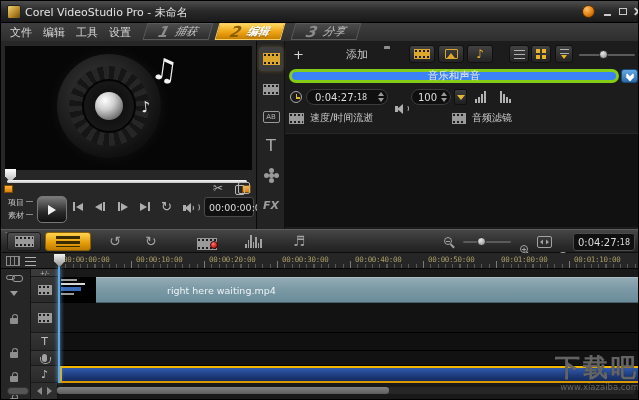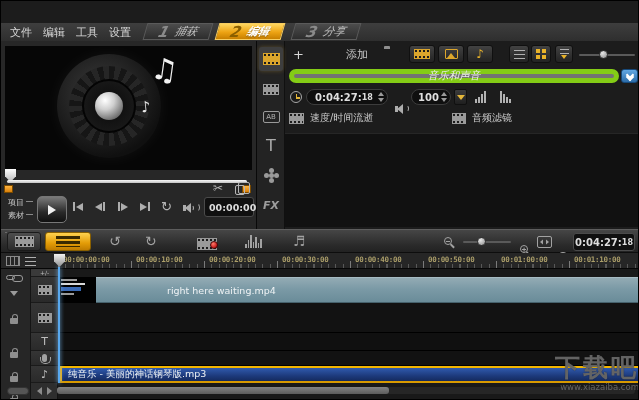--- a/index.html
+++ b/index.html
@@ -1,19 +1,19 @@
 <!DOCTYPE html>
 <html><head>
 <meta charset="utf-8">
 <style>
   html,body{margin:0;padding:0;background:#333;}
   *{box-sizing:border-box;font-family:"DejaVu Sans",sans-serif;}
   .app{position:relative;width:639px;height:400px;background:#1c1c1c;overflow:hidden;border:1px solid #000;}
   .a{position:absolute;}
-  .mono{font-family:"DejaVu Sans Mono",monospace;font-weight:bold;}
+  .mono{font-family:"DejaVu Sans Mono",monospace;}
   
   .titlebar{left:0;top:0;width:639px;height:22px;background:linear-gradient(#4d4d4d,#2b2b2b 45%,#191919);border-bottom:1px solid #000;}
   .title-text{left:24px;top:4px;font-size:11px;color:#e2e2e2;white-space:nowrap;}
   .appicon{left:6px;top:4px;width:14px;height:14px;border-radius:2px;background:linear-gradient(135deg,#f0d27a,#b98b2a 55%,#6e4f12);border:1px solid #222;}
   .winbtn{top:3px;width:15px;height:15px;display:flex;align-items:center;justify-content:center;cursor:default;}
   .hubball{left:581px;top:4px;width:13px;height:13px;border-radius:50%;background:radial-gradient(circle at 35% 30%,#ffc069,#e07f10 55%,#8a4a00);border:1px solid #5a3000;}
   .minbar{width:7px;height:2px;background:#c9c9c9;margin-top:6px;}
   .maxbox{width:8px;height:7px;border:1.5px solid #c9c9c9;}
   .xwrap{position:relative;width:9px;height:9px;}
   .xwrap i{position:absolute;left:4px;top:0;width:1.5px;height:9px;background:#d0d0d0;}
@@ -72,21 +72,21 @@
   .photo-ico::after{content:'';position:absolute;left:1px;bottom:0;width:0;height:0;border-left:4px solid transparent;border-right:4px solid transparent;border-bottom:5px solid #dca62c;}
   .ab-box{width:17px;height:12px;border:1px solid #9a9a9a;border-radius:2px;font-size:7px;color:#b0b0b0;display:flex;align-items:center;justify-content:center;letter-spacing:0;}
   .flower{width:5px;height:5px;border-radius:50%;background:#9a9a9a;box-shadow:0 -5px 0 #9a9a9a,0 5px 0 #9a9a9a,-5px 0 0 #9a9a9a,5px 0 0 #9a9a9a;}
   .tool-btn{background:linear-gradient(#424242,#232323);border:1px solid #101010;border-radius:3px;display:flex;align-items:center;justify-content:center;}
   .folder{width:14px;height:9px;background:#8e8e8e;border-radius:1px;position:relative;}
   .folder::before{content:'';position:absolute;top:-3px;left:0;width:6px;height:3px;background:#8e8e8e;border-radius:1px 1px 0 0;}
   .lines3{width:11px;height:9px;background:repeating-linear-gradient(#b0b0b0 0 1.5px,transparent 1.5px 4px);}
   .grid4{width:4px;height:4px;background:#e9b32a;box-shadow:6px 0 0 #e9b32a,0 6px 0 #e9b32a,6px 6px 0 #e9b32a;margin:0 6px 6px 0;}
   .slider-track{height:2px;background:#5a5a5a;border-radius:1px;}
   .slider-thumb{width:9px;height:9px;border-radius:50%;background:radial-gradient(circle at 35% 30%,#e8e8e8,#8a8a8a);border:1px solid #333;}
-  .cat-header{background:#737373;border:5px solid #84cc16;border-radius:8px;display:flex;align-items:center;justify-content:center;font-size:10.5px;color:#ececec;font-style:italic;}
+  .cat-header{background:#3b82f6;border:3px solid #84cc16;border-radius:8px;display:flex;align-items:center;justify-content:center;font-size:10.5px;color:#ececec;}
   .collapse-btn{background:linear-gradient(#63a8e4,#2c6ca8);border:1px solid #174a7c;border-radius:3px;display:flex;flex-direction:column;align-items:center;justify-content:center;gap:0px;}
   .chev{width:6px;height:6px;border-right:2px solid #fff;border-bottom:2px solid #fff;transform:rotate(45deg);margin-top:-4px;}
   .clock{width:12px;height:12px;border:1.5px solid #a8a8a8;border-radius:50%;background:#1c1c1c;position:relative;}
   .clock::before{content:'';position:absolute;left:4.5px;top:2px;width:1.5px;height:4px;background:#e3b63a;}
   .clock::after{content:'';position:absolute;left:5px;top:5px;width:3.5px;height:1.5px;background:#e3b63a;}
   .field{background:#0f0f0f;border:1px solid #3c3c3c;border-radius:8px;color:#dedede;display:flex;align-items:center;}
   .ddbtn{background:linear-gradient(#3c3c3c,#1f1f1f);border:1px solid #101010;border-radius:2px;display:flex;align-items:center;justify-content:center;}
   .ddbtn i{width:0;height:0;border-left:4px solid transparent;border-right:4px solid transparent;border-top:5px solid #e3b63a;}
   .bars{display:flex;align-items:flex-end;gap:1px;}
   .bars i{width:2px;background:#b2b2b2;}
@@ -132,20 +132,37 @@
   .arrow-r{width:0;height:0;border-top:4px solid transparent;border-bottom:4px solid transparent;border-left:5px solid #8a8a8a;}
   .watermark{color:rgba(140,140,140,.62);text-align:right;z-index:60;pointer-events:none;}
   .watermark .t1{font-size:25px;font-weight:bold;letter-spacing:3px;text-shadow:0 0 1px #222;}
   .watermark .t2{font-size:8.5px;margin-top:-2px;}
 </style>
 </head>
 <body>
 
 <div class="app">
 
+  <div class="a titlebar">
+    <div class="a appicon"></div>
+    <div class="a title-text">Corel VideoStudio Pro - 未命名</div>
+    <div class="a hubball"></div>
+    <div class="a winbtn" style="left:599px;">
+        <span class="minbar"></span>
+      </div>
+    <div class="a winbtn" style="left:614px;">
+        <span class="maxbox"></span>
+      </div>
+    <div class="a winbtn" style="left:629px;">
+        <span class="xwrap">
+          <i></i>
+          <i></i>
+        </span>
+      </div>
+  </div>
 
   <div class="a menubar">
     <div class="a menu-item" style="left:9px;">文件</div>
     <div class="a menu-item" style="left:42px;">编辑</div>
     <div class="a menu-item" style="left:75px;">工具</div>
     <div class="a menu-item" style="left:108px;">设置</div>
     <div class="a tab" style="left:144px;width:66px;">
       <span class="num">1</span>
       <span class="lbl">捕获</span>
     </div>
@@ -427,21 +444,20 @@
       <div class="a clip-video" style="left:38px;top:0;right:0;height:26px;display:flex;align-items:center;">
         <span class="clip-label" style="margin-left:71px;">right here waiting.mp4</span>
       </div>
     </div>
     <div class="a row" style="top:50px;height:30px;background:#121212;border-bottom:1px solid #000;"></div>
     <div class="a row" style="top:80px;height:18px;background:#101010;border-bottom:1px solid #000;"></div>
     <div class="a row" style="top:98px;height:15px;background:#121212;border-bottom:1px solid #000;"></div>
     <div class="a row" style="top:113px;height:17px;background:#101010;">
       <div class="a clip-music" style="left:0;top:0;right:0;height:17px;display:flex;align-items:center;">
         <span class="a" style="left:0;top:0;width:4px;height:13px;background:#f0a800;"></span>
-        <span class="clip-label" style="margin-left:10px;">纯音乐 - 美丽的神话钢琴版.mp3</span>
       </div>
     </div>
 
     <div class="a playhead" style="left:57px;top:14px;height:116px;"></div>
 
     <div class="a" style="left:6px;top:134px;width:22px;height:8px;background:#555;border:1px solid #333;border-radius:4px;"></div>
     <div class="a arrow-l" style="left:36px;top:134px;"></div>
     <div class="a arrow-r" style="left:46px;top:134px;"></div>
     <div class="a" style="left:56px;top:134px;width:578px;height:7px;background:#262626;border-radius:3px;">
       <span class="a hthumb" style="left:0;top:0;width:332px;height:7px;"></span>

